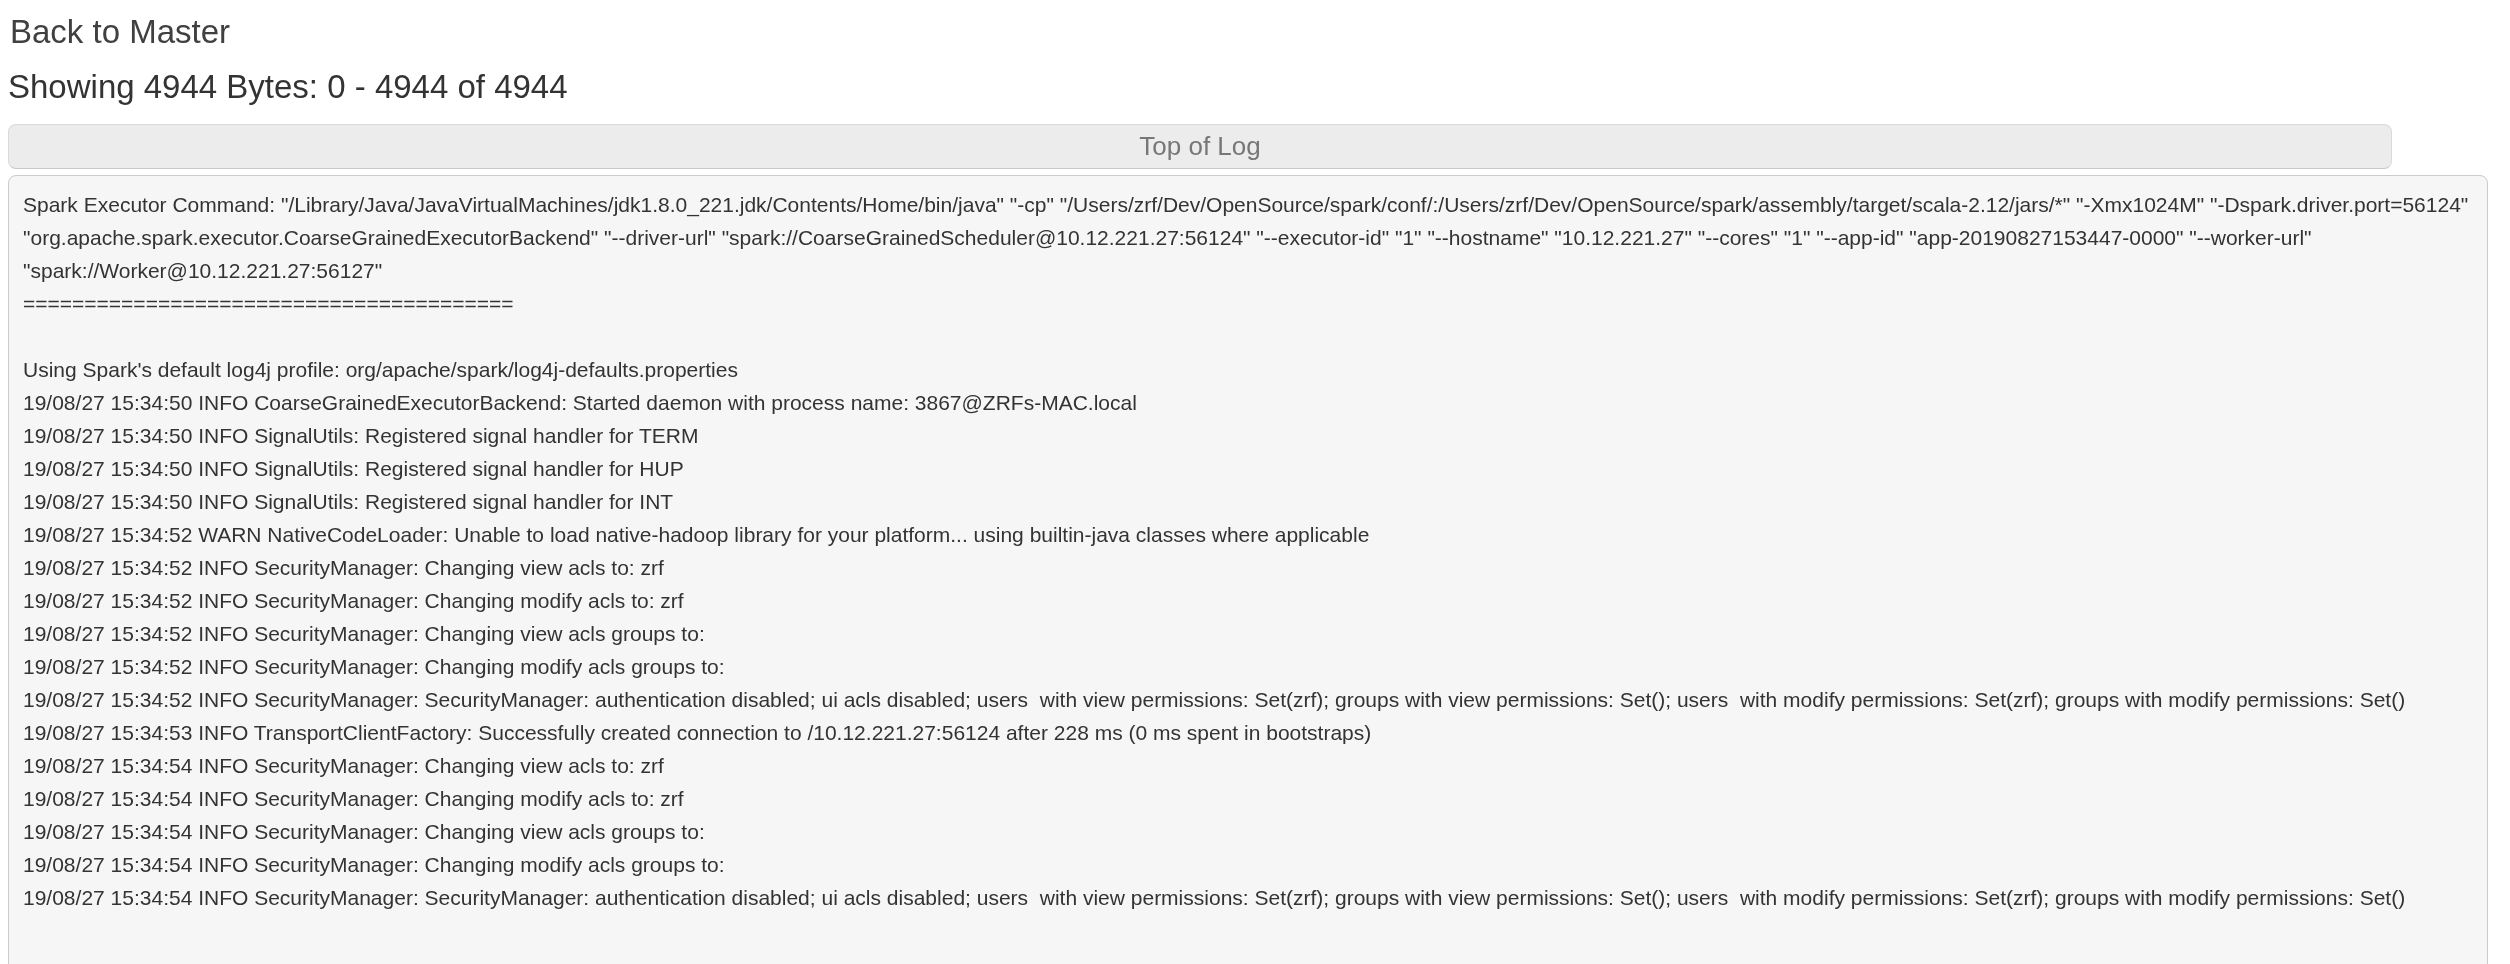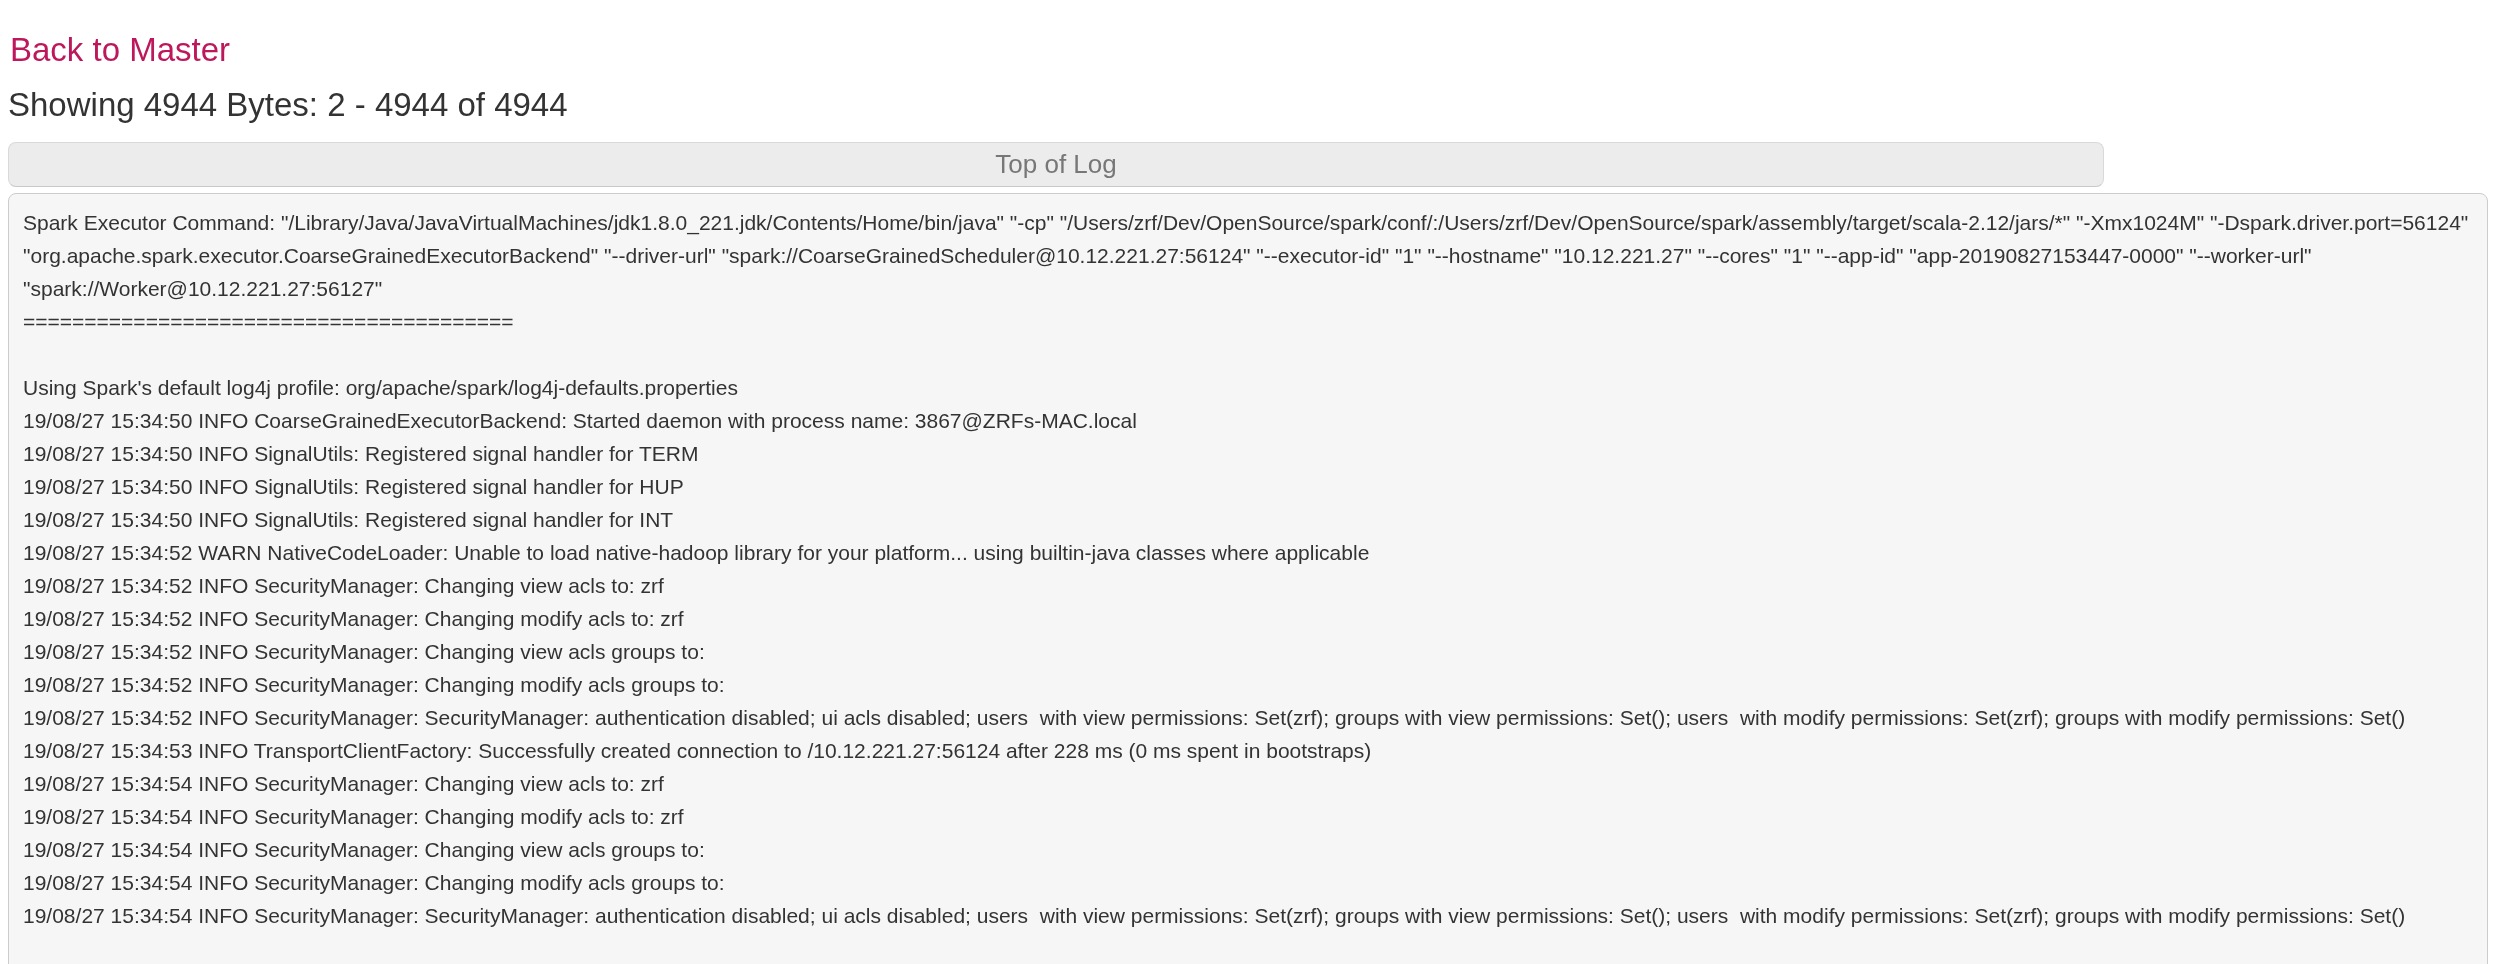--- a/index.html
+++ b/index.html
@@ -12,36 +12,36 @@
   body {
     width: 2510px;
     height: 964px;
     overflow: hidden;
   }
   .page {
     padding: 10px 0 0 8px;
   }
   .back-link {
     display: inline-block;
-    margin: 20px 0 0 2px;
+    margin: 2px 0 0 2px;
     font-size: 33px;
     line-height: 40px;
-    color: #be185d;
+    color: #404040;
     text-decoration: none;
     cursor: pointer;
   }
   .byte-range {
     margin: 15px 0 0 0;
     font-size: 33px;
     line-height: 40px;
     color: #333333;
   }
   .log-header-bar {
     margin-top: 17px;
-    width: 2096px;
+    width: 2384px;
     height: 45px;
     background: #ececec;
     border: 1px solid #d9d9d9;
     border-bottom-color: #c8c8c8;
     border-radius: 8px;
     display: flex;
     align-items: center;
     justify-content: center;
   }
   .log-header-label {
@@ -68,21 +68,21 @@
     word-break: break-word;
   }
 </style>
 </head>
 <body>
 
 <div class="page">
 
   <a class="back-link">Back to Master</a>
 
-  <p class="byte-range">Showing 4944 Bytes: 2 - 4944 of 4944</p>
+  <p class="byte-range">Showing 4944 Bytes: 0 - 4944 of 4944</p>
 
   <div class="log-header-bar">
     <span class="log-header-label">Top of Log</span>
   </div>
 
   <div class="log-content">
     <pre class="log-text">Spark Executor Command: "/Library/Java/JavaVirtualMachines/jdk1.8.0_221.jdk/Contents/Home/bin/java" "-cp" "/Users/zrf/Dev/OpenSource/spark/conf/:/Users/zrf/Dev/OpenSource/spark/assembly/target/scala-2.12/jars/*" "-Xmx1024M" "-Dspark.driver.port=56124" "org.apache.spark.executor.CoarseGrainedExecutorBackend" "--driver-url" "spark://CoarseGrainedScheduler@10.12.221.27:56124" "--executor-id" "1" "--hostname" "10.12.221.27" "--cores" "1" "--app-id" "app-20190827153447-0000" "--worker-url" "spark://Worker@10.12.221.27:56127"
 ========================================
 
 Using Spark's default log4j profile: org/apache/spark/log4j-defaults.properties

